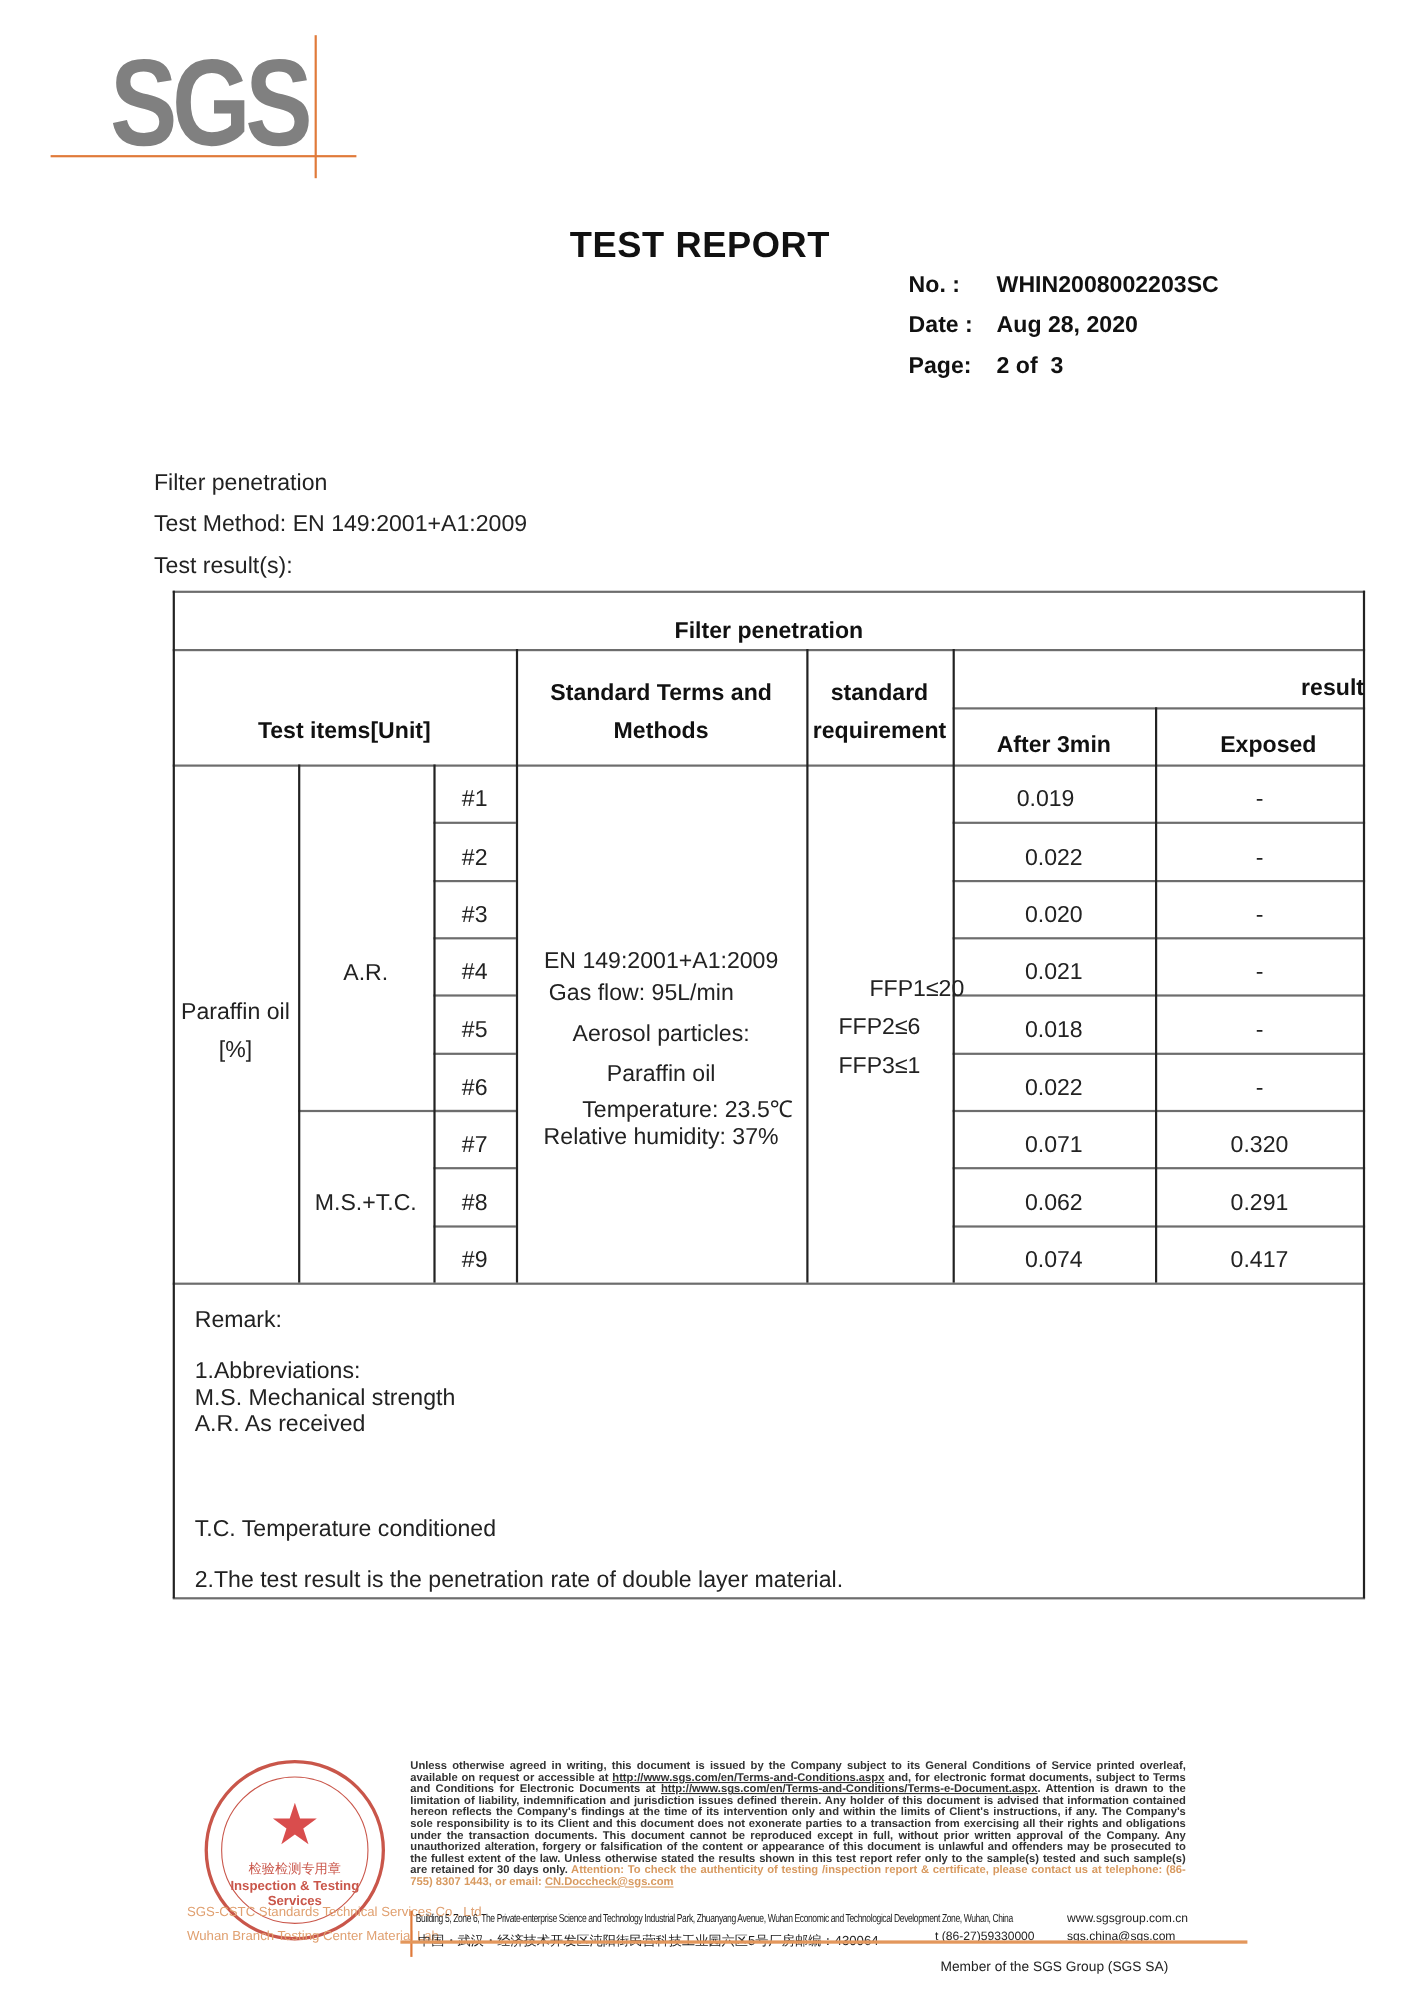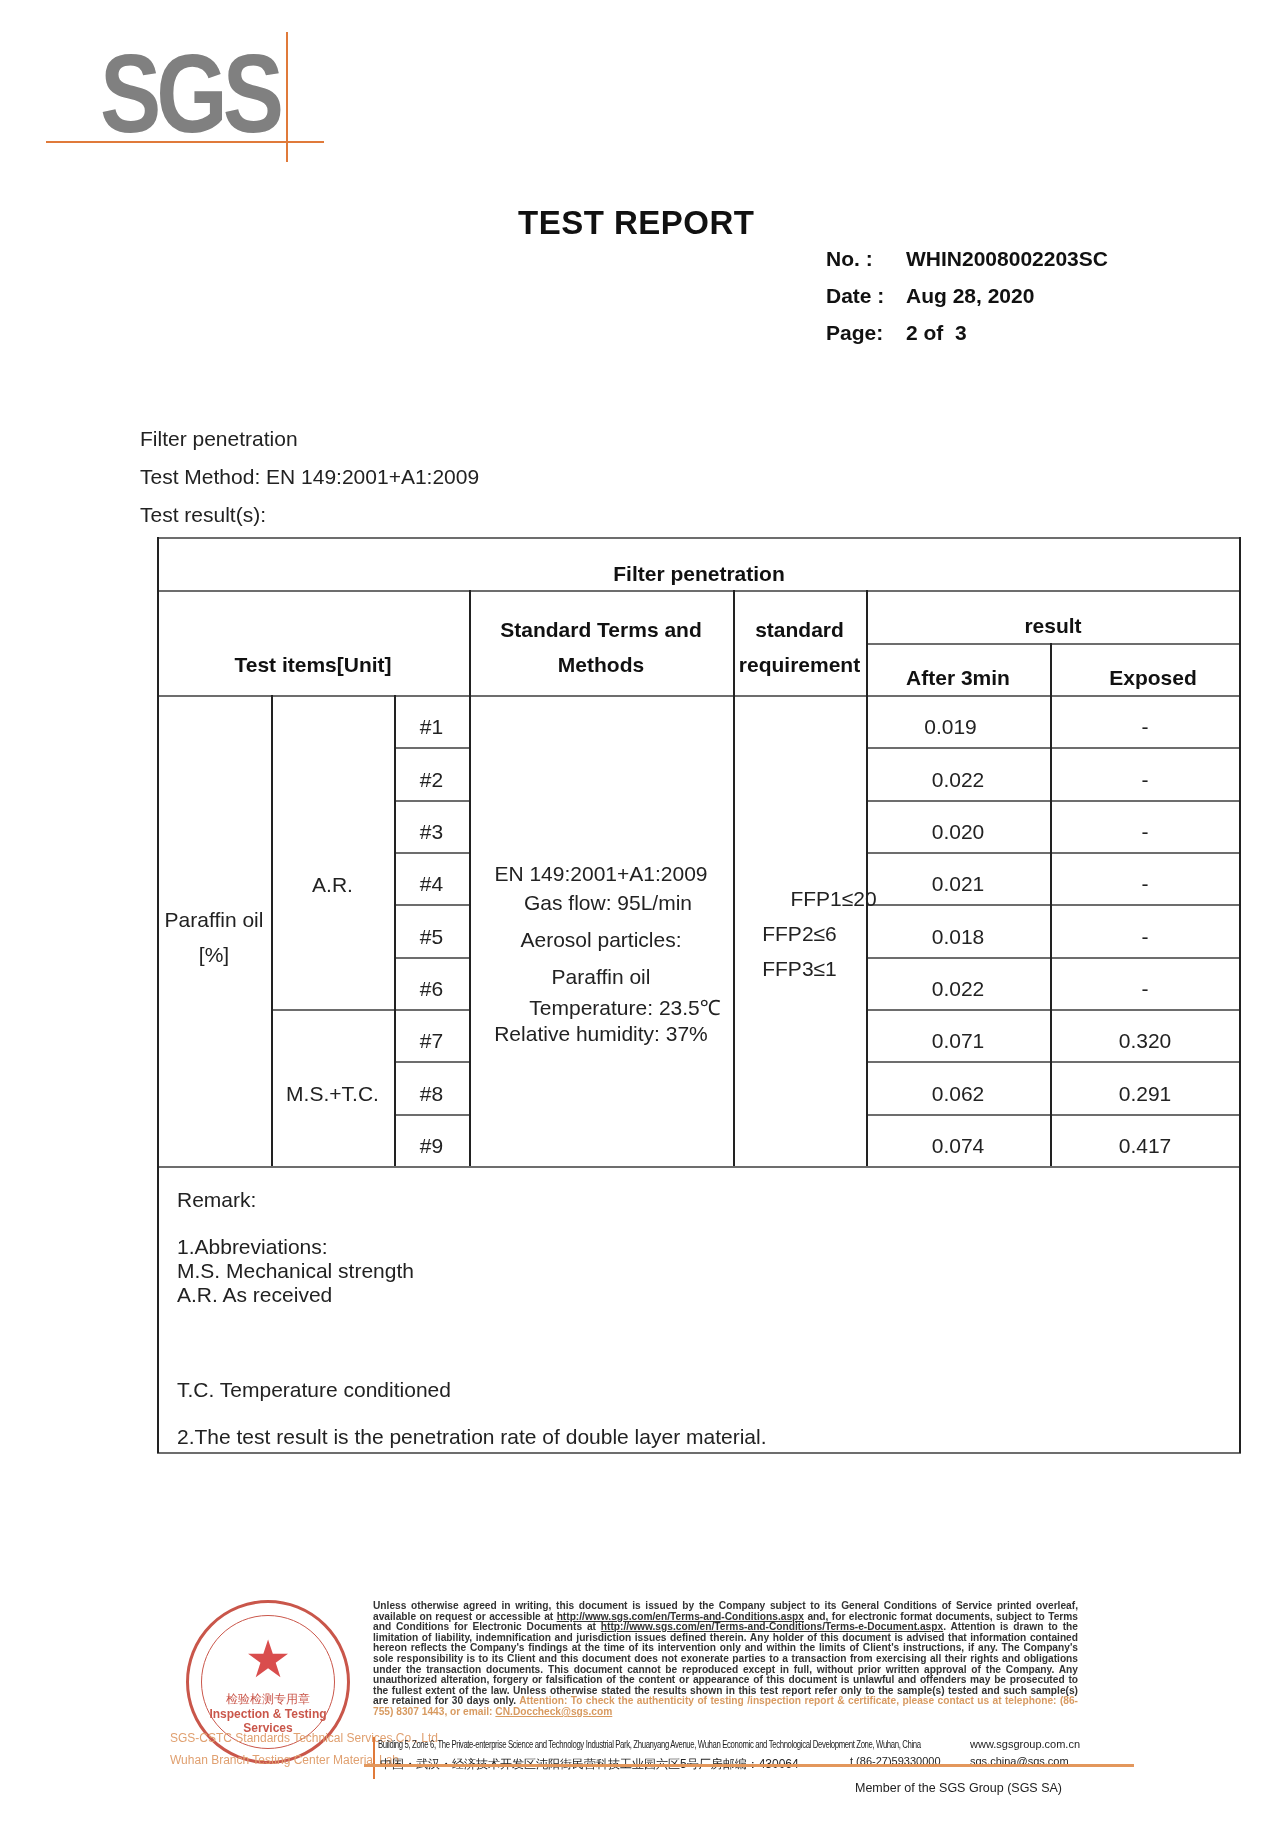--- a/index.html
+++ b/index.html
@@ -103,32 +103,32 @@
   <div class="vl" style="left:866px; top:590px; height:576px;"></div>
   <div class="vl" style="left:1050px; top:643px; height:523px;"></div>
 
   <div class="cell-text hdr" style="left:157px; width:1084px; top:562px;">Filter penetration</div>
 
   <div class="cell-text hdr" style="left:157px; width:312px; top:653px;">Test items[Unit]</div>
   <div class="cell-text hdr" style="left:469px; width:264px; top:618px;">Standard Terms and</div>
   <div class="cell-text hdr" style="left:469px; width:264px; top:653px;">Methods</div>
   <div class="cell-text hdr" style="left:733px; width:133px; top:618px;">standard</div>
   <div class="cell-text hdr" style="left:733px; width:133px; top:653px;">requirement</div>
-  <div class="cell-text hdr" style="left:866px; width:374px; top:614px;">result</div>
+  <div class="cell-text hdr" style="left:866px; width:374px; top:614px;text-align:right;">result</div>
   <div class="cell-text hdr" style="left:866px; width:184px; top:666px;">After 3min</div>
   <div class="cell-text hdr" style="left:1050px; width:206px; top:666px;">Exposed</div>
 
   <div class="cell-text" style="left:157px; width:114px; top:908px;">Paraffin oil</div>
   <div class="cell-text" style="left:157px; width:114px; top:943px;">[%]</div>
 
   <div class="cell-text" style="left:271px; width:123px; top:873px;">A.R.</div>
   <div class="cell-text" style="left:271px; width:123px; top:1082px;">M.S.+T.C.</div>
 
   <div class="cell-text" style="left:469px; width:264px; top:862px;">EN 149:2001+A1:2009</div>
-  <div class="cell-text" style="left:494px; width:228px; top:891px;">Gas flow: 95L/min</div>
+  <div class="cell-text" style="left:469px; width:228px; top:891px;">Gas flow: 95L/min</div>
   <div class="cell-text" style="left:469px; width:264px; top:928px;">Aerosol particles:</div>
   <div class="cell-text" style="left:469px; width:264px; top:965px;">Paraffin oil</div>
   <div class="cell-text" style="left:493px; width:264px; top:993px;">Temperature: 23.5℃</div>
   <div class="cell-text" style="left:469px; width:264px; top:1022px;">Relative humidity: 37%</div>
 
   <div class="cell-text" style="left:733px; width:133px; top:887px;margin-left:34px;">FFP1≤20</div>
   <div class="cell-text" style="left:733px; width:133px; top:922px;">FFP2≤6</div>
   <div class="cell-text" style="left:733px; width:133px; top:957px;">FFP3≤1</div>
 
   <div id="data-rows">

